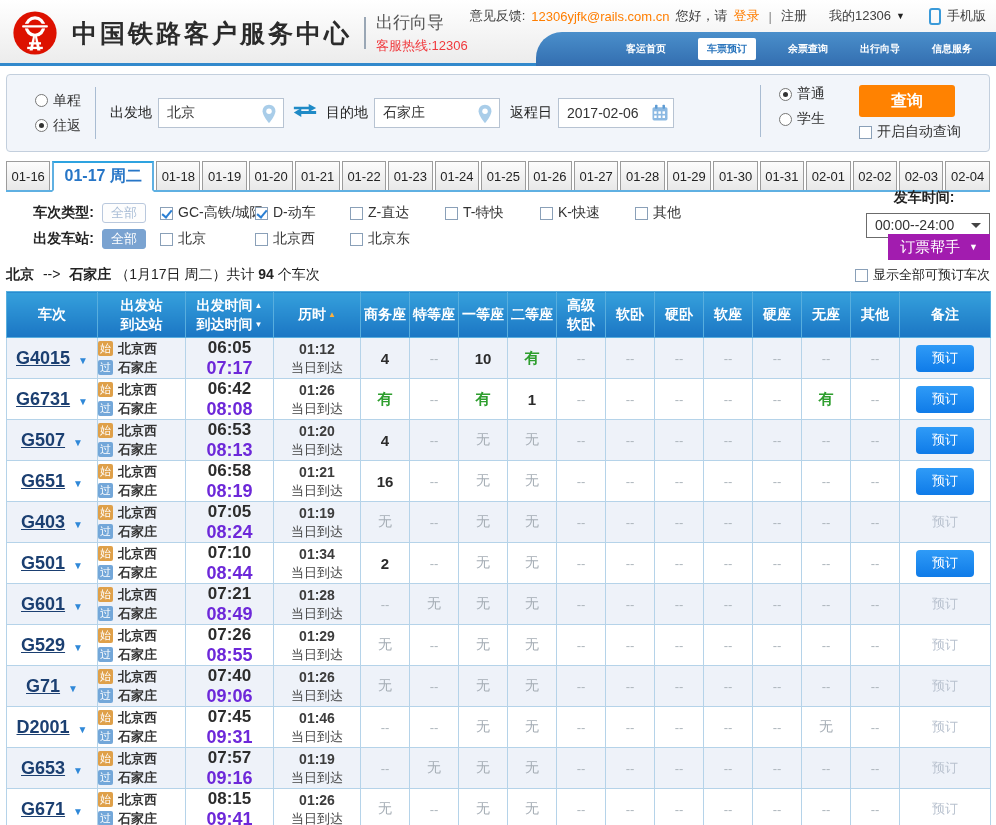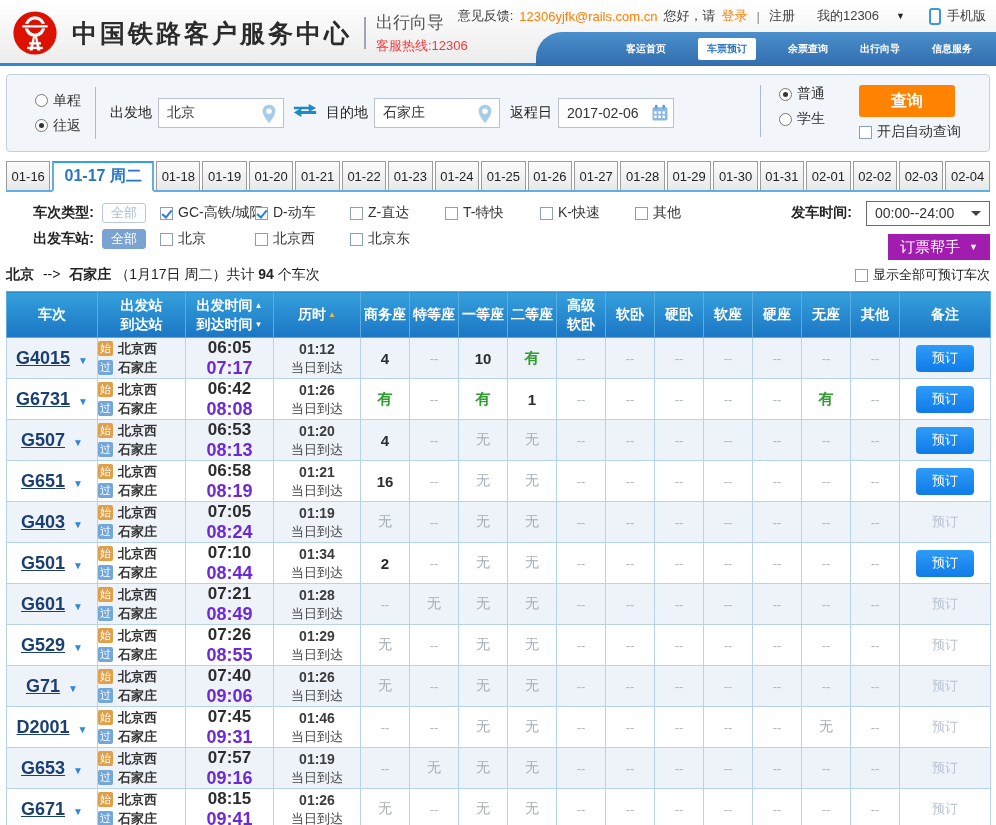--- a/index.html
+++ b/index.html
@@ -10,21 +10,21 @@
 .logo-area{display:flex;align-items:center;height:66px;padding-left:12px;}
 .logo{width:46px;height:46px;flex:none;}
 .site-title{font-size:25px;font-weight:bold;color:#2b2b2b;letter-spacing:3px;margin-left:14px;font-family:"DejaVu Serif","Liberation Serif",serif;white-space:nowrap;}
 .vdiv{width:2px;height:32px;background:#9aa7b5;margin:0 10px 0 12px;}
 .service-label{font-size:17px;color:#555;}
 .hotline{font-size:13px;color:#f0393d;margin-top:3px;}
 .topbar{position:absolute;top:7px;right:10px;display:flex;align-items:center;gap:6px;font-size:13px;color:#404040;white-space:nowrap;}
 .email,.login{color:#ff7e00;cursor:pointer;text-decoration:none;}
 .reg{color:#404040;cursor:pointer;text-decoration:none;}
 .sep{color:#888;margin:0 3px;}
-.my-acct{display:flex;align-items:center;gap:17px;margin-left:16px;cursor:pointer;}
+.my-acct{display:flex;align-items:center;gap:5px;margin-left:16px;cursor:pointer;}
 .my-caret{font-size:9px;color:#222;}
 .phone-icon{width:12px;height:17px;border:2px solid #3a9ad9;border-radius:3px;display:inline-block;margin-left:18px;}
 .mobile{color:#404040;cursor:pointer;text-decoration:none;}
 .navbar{position:absolute;right:0;top:32px;width:460px;height:34px;background:linear-gradient(#4a8fcb,#336eb0);border-radius:26px 0 0 0;}
 .nav-menu{display:flex;align-items:center;height:100%;justify-content:flex-end;gap:32px;padding-right:24px;}
 .nav-item{color:#fff;font-size:10px;font-weight:bold;cursor:pointer;white-space:nowrap;}
 .nav-item.active{background:#fff;color:#2b76bd;padding:4px 9px;border-radius:2px;}
 
 
 .search-panel{margin:8px 6px 0;border:1px solid #c3cfdd;border-radius:4px;background:#f2f5fa;height:78px;display:flex;align-items:center;padding:0 28px;}
@@ -54,21 +54,21 @@
 
 
 .filter-panel{position:relative;margin:6px 6px 0;padding:2px 0 4px;}
 .filter-row{display:flex;align-items:center;height:26px;}
 .rowlabel{width:88px;text-align:right;font-weight:bold;font-size:14px;color:#222;margin-right:8px;flex:none;}
 .all-btn{width:44px;height:20px;border-radius:3px;font-size:13px;margin-right:14px;cursor:pointer;flex:none;}
 .all-btn.ghost{background:#fdfdfd;border:1px solid #b9c8dd;color:#a9bdd6;}
 .all-btn.solid{background:#7aa3d1;border:1px solid #7aa3d1;color:#fff;}
 .fitems{display:flex;}
 .fitem{width:95px;display:flex;align-items:center;gap:5px;font-size:14px;cursor:pointer;flex:none;white-space:nowrap;}
-.time-filter{margin-left:auto;display:flex;align-items:center;gap:6px;}
+.time-filter{margin-left:auto;display:flex;align-items:center;gap:6px;flex-direction:column;}
 .select-box{width:124px;height:25px;border:1px solid #6b6b6b;background:#fff;display:flex;align-items:center;justify-content:space-between;padding:0 8px;font-size:14px;cursor:pointer;}
 .chev{width:0;height:0;border:5px solid transparent;border-top-color:#444;margin-top:6px;}
 .helper-btn{position:absolute;right:0;bottom:-4px;height:26px;background:#a21caf;color:#fff;border:none;font-size:15px;padding:0 12px;display:flex;align-items:center;gap:9px;cursor:pointer;z-index:2;}
 .caret-w{font-size:9px;}
 
 
 .summary{display:flex;align-items:flex-end;justify-content:space-between;margin:10px 6px 7px;font-size:14px;color:#222;}
 .summary .bold{font-weight:bold;}
 .summary .arrow{margin:0 5px;}
 .show-all{display:flex;align-items:center;gap:5px;font-size:13px;cursor:pointer;}

